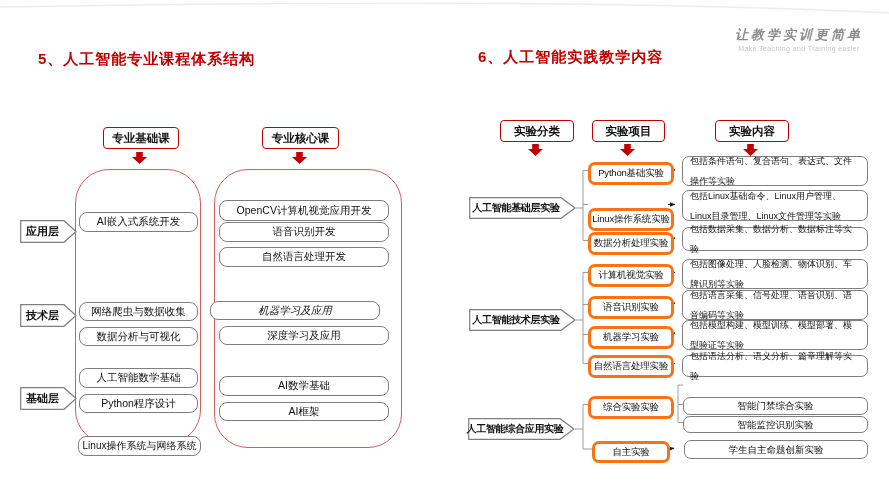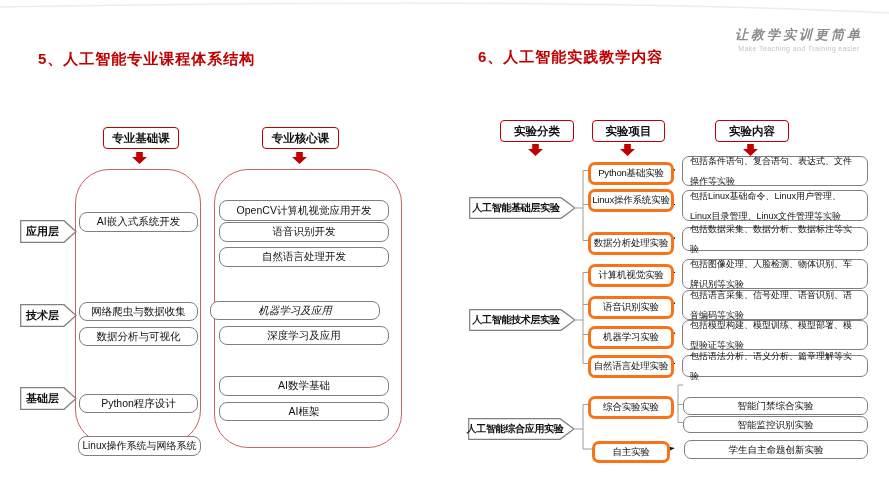--- a/index.html
+++ b/index.html
@@ -112,20 +112,21 @@
   <div class="abs pent small" style="left:20px; top:387px; width:57px; height:23px;">
     <svg width="57" height="23">
         <polygon points="0.7,0.7 44,0.7 56,11.5 44,22.3 0.7,22.3" fill="#fff" stroke="#7f7f7f" stroke-width="1.2"></polygon>
       </svg>
     <span>基础层</span>
   </div>
 
   <div class="abs box" style="left:79px; top:212px; width:117px; height:18px;">AI嵌入式系统开发</div>
   <div class="abs box" style="left:79px; top:327px; width:117px; height:17px;">数据分析与可视化</div>
   <div class="abs box" style="left:79px; top:302px; width:117px; height:17px;">网络爬虫与数据收集</div>
+  <div class="abs box" style="left:79px; top:368px; width:117px; height:18px;">人工智能数学基础</div>
   <div class="abs box" style="left:79px; top:394px; width:117px; height:17px;">Python程序设计</div>
   <div class="abs box" style="left:78px; top:413px; width:121px; height:18px; font-size:10px;margin-top:23px;">Linux操作系统与网络系统</div>
 
   <div class="abs box" style="left:219px; top:200px; width:168px; height:19px;">OpenCV计算机视觉应用开发</div>
   <div class="abs box" style="left:219px; top:222px; width:168px; height:18px;">语音识别开发</div>
   <div class="abs box" style="left:219px; top:247px; width:168px; height:18px;">自然语言处理开发</div>
   <div class="abs box" style="left:210px; top:301px; width:168px; height:17px;font-style:italic;">机器学习及应用</div>
   <div class="abs box" style="left:219px; top:326px; width:168px; height:17px;">深度学习及应用</div>
   <div class="abs box" style="left:219px; top:376px; width:168px; height:18px;">AI数学基础</div>
   <div class="abs box" style="left:219px; top:402px; width:168px; height:17px;">AI框架</div>
@@ -165,21 +166,21 @@
     <span>人工智能技术层实验</span>
   </div>
   <div class="abs pent wide" style="left:468px; top:418px; width:107px; height:22px;">
     <svg width="107" height="22">
         <polygon points="0.7,0.7 92,0.7 106,11 92,21.3 0.7,21.3" fill="#fff" stroke="#7f7f7f" stroke-width="1.2"></polygon>
       </svg>
     <span>人工智能综合应用实验</span>
   </div>
 
   <div class="abs proj" style="left:588px; top:162px; width:80px; height:17px;">Python基础实验</div>
-  <div class="abs proj" style="left:588px; top:189px; width:80px; height:17px;">Linux操作系统实验</div>
+  <div class="abs proj" style="left:588px; top:208px; width:80px; height:17px;">Linux操作系统实验</div>
   <div class="abs proj" style="left:588px; top:232px; width:80px; height:17px;">数据分析处理实验</div>
   <div class="abs proj" style="left:588px; top:264px; width:80px; height:17px;">计算机视觉实验</div>
   <div class="abs proj" style="left:588px; top:296px; width:80px; height:17px;">语音识别实验</div>
   <div class="abs proj" style="left:588px; top:326px; width:80px; height:17px;">机器学习实验</div>
   <div class="abs proj" style="left:588px; top:355px; width:80px; height:17px;">自然语言处理实验</div>
   <div class="abs proj" style="left:588px; top:396px; width:80px; height:17px;">综合实验实验</div>
   <div class="abs proj" style="left:592px; top:441px; width:72px; height:16px;">自主实验</div>
 
   <div class="abs cbox" style="left:682px; top:156px; width:170px; height:26px;">包括条件语句、复合语句、表达式、文件操作等实验</div>
   <div class="abs cbox" style="left:682px; top:190px; width:170px; height:27px;">包括Linux基础命令、Linux用户管理、Linux目录管理、Linux文件管理等实验</div>

